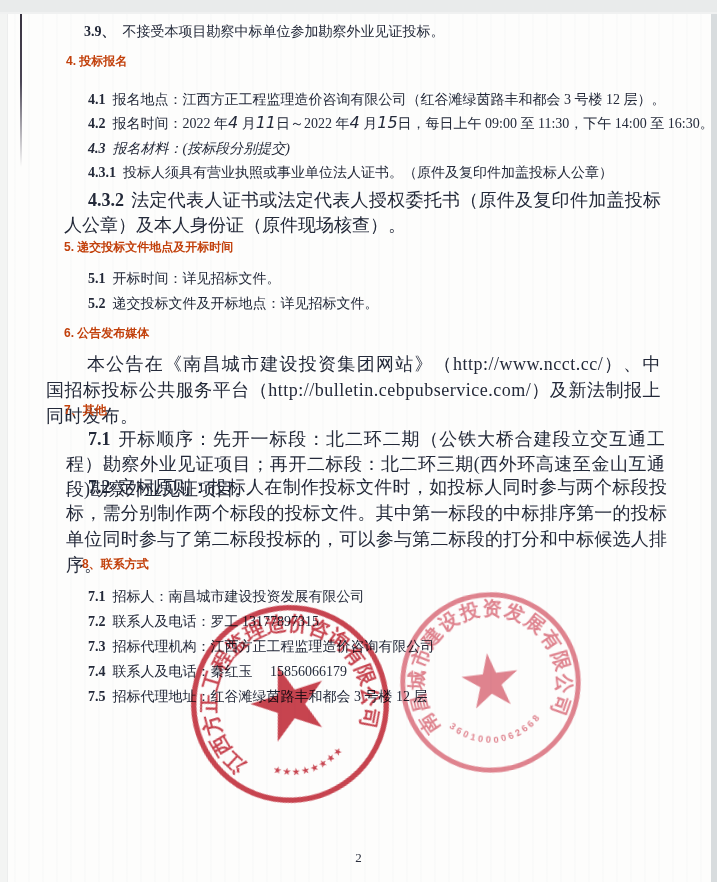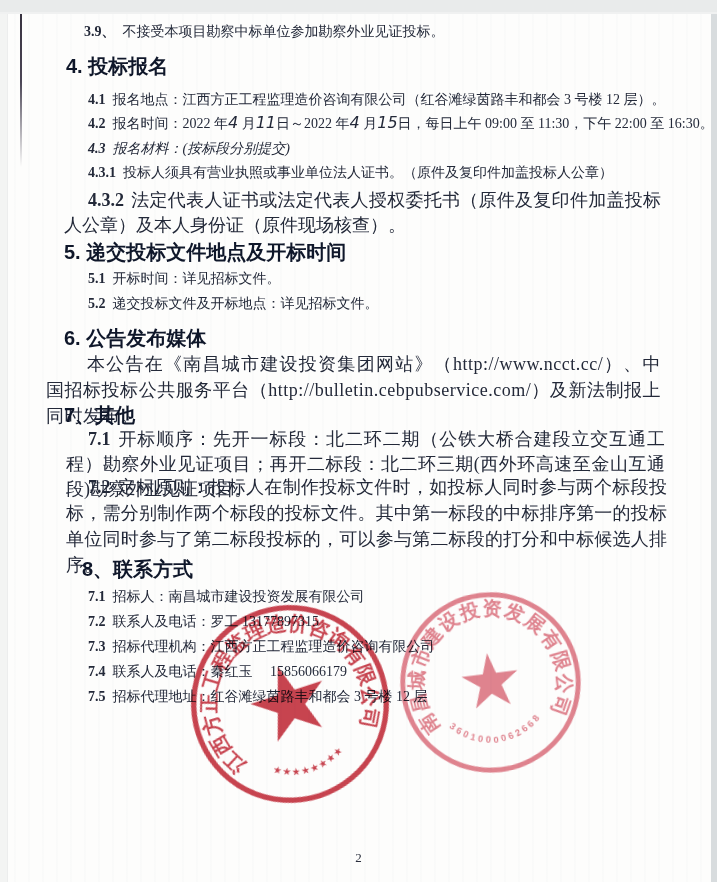--- a/index.html
+++ b/index.html
@@ -14,42 +14,42 @@
   .edge-bottom { position:absolute; left:0; bottom:0; width:100%; height:4px; background:#e3e6e7; }
   .edge-top    { position:absolute; left:0; top:0; width:100%; height:2px; background:#f0f1f1; }
   .scan-line   { position:absolute; left:20px; top:0; width:2px; height:155px;
                  background:linear-gradient(#37323f 0%, #4a4555 45%, rgba(90,85,100,0)); }
   .texture { position:absolute; inset:0; pointer-events:none;
              background:repeating-linear-gradient(90deg, rgba(190,200,205,0.05) 0 2px, rgba(0,0,0,0) 2px 14px); }
 
   .line { position:absolute; font-size:14px; white-space:nowrap; }
   .num  { font-weight:bold; margin-right:7px; }
   .heading { position:absolute; font-family:"Liberation Sans", sans-serif; font-weight:bold;
-             font-size:20px; color:#0f172a; white-space:nowrap; }
+             font-size:12px; color:#c2410c; white-space:nowrap; }
   .para { position:absolute; font-size:18px; text-align:justify; }
   .hand { font-family:"DejaVu Sans", sans-serif; font-style:italic; font-size:16px; line-height:1; }
   .pagenum { position:absolute; left:0; width:100%; text-align:center; font-size:13px; color:#2a2f3d; }
 
   .stamp { position:absolute; mix-blend-mode:multiply; filter:blur(0.3px); }
   .stamp text { font-family:"Liberation Sans", sans-serif; font-weight:bold; }
 </style>
 </head>
 <body>
 
 <div class="page">
   <div class="texture"></div>
 
   <div class="line" style="top:11px; left:84px;"><span class="num">3.9、</span><span>不接受本项目勘察中标单位参加勘察外业见证投标。</span></div>
 
   <div class="heading" style="top:41px; left:66px;">4. 投标报名</div>
 
   <div class="line" style="top:79px; left:88px;"><span class="num">4.1</span><span>报名地点：江西方正工程监理造价咨询有限公司（红谷滩绿茵路丰和都会 3 号楼 12 层）。</span></div>
 
   <div class="line" style="top:103px; left:88px;">
-    <span class="num">4.2</span><span>报名时间：</span><span>2022 年</span><span class="hand">4</span><span> 月</span><span class="hand">11</span><span>日～2022 年</span><span class="hand">4</span><span> 月</span><span class="hand">15</span><span>日，每日上午 09:00 至 11:30，下午 22:00 至 16:30。</span>
+    <span class="num">4.2</span><span>报名时间：</span><span>2022 年</span><span class="hand">4</span><span> 月</span><span class="hand">11</span><span>日～2022 年</span><span class="hand">4</span><span> 月</span><span class="hand">15</span><span>日，每日上午 09:00 至 11:30，下午 14:00 至 16:30。</span>
   </div>
 
   <div class="line" style="top:128px; left:88px;font-style:italic;"><span class="num">4.3</span><span>报名材料：(按标段分别提交)</span></div>
 
   <div class="line" style="top:152px; left:88px;"><span class="num">4.3.1</span><span>投标人须具有营业执照或事业单位法人证书。（原件及复印件加盖投标人公章）</span></div>
 
   <div class="para" style="top:176px; left:64px; width:597px; text-indent:24px; line-height:25px;"><span class="num">4.3.2</span><span>法定代表人证书或法定代表人授权委托书（原件及复印件加盖投标人公章）及本人身份证（原件现场核查）。</span></div>
 
   <div class="heading" style="top:227px; left:64px;">5. 递交投标文件地点及开标时间</div>
   <div class="line" style="top:258px; left:88px;"><span class="num">5.1</span><span>开标时间：详见招标文件。</span></div>

